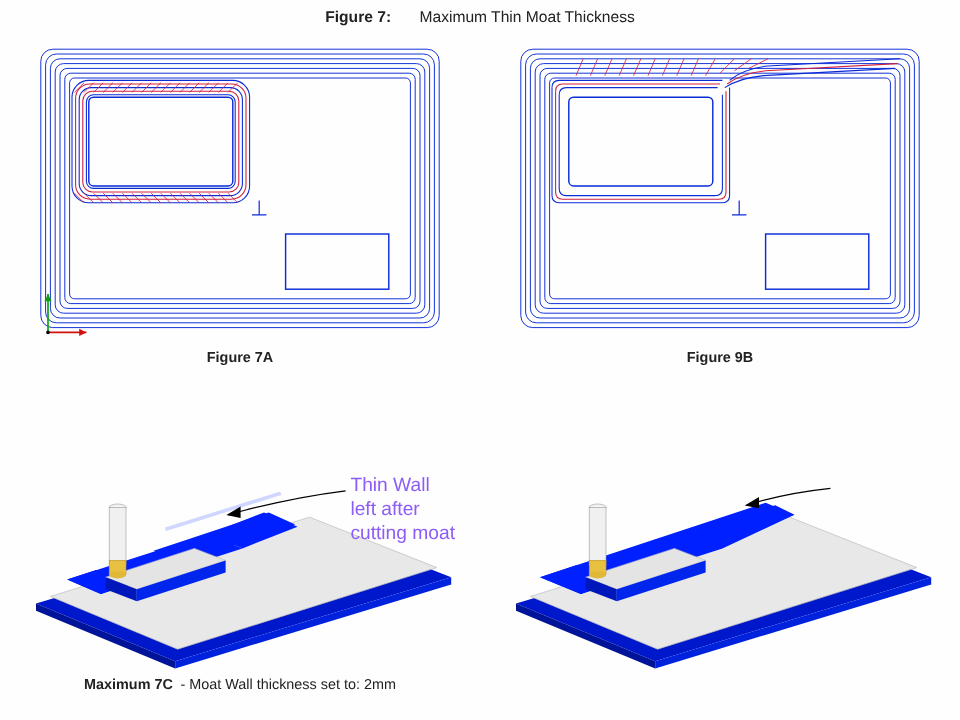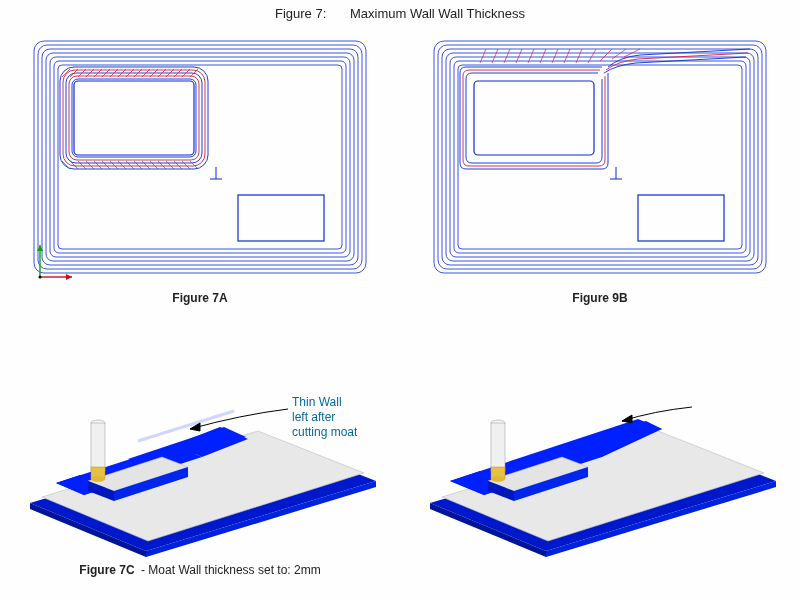--- a/index.html
+++ b/index.html
@@ -1,36 +1,36 @@
 <!DOCTYPE html>
 <html><head>
 <meta charset="utf-8">
 <style>
   html,body{margin:0;padding:0;width:800px;height:600px;background:#fefefe;font-family:"Segoe UI",Arial,sans-serif;font-size:12px;color:#222;}
   .page{width:800px;height:600px;position:relative;}
   .title{text-align:center;padding:6px 0 2px 0;font-size:13px;}
-  .title b{font-weight:400;margin-right:20px;}
+  .title b{font-weight:700;margin-right:20px;}
   .grid{display:flex;flex-wrap:wrap;justify-content:space-around;}
   .cell{width:380px;display:flex;flex-direction:column;align-items:center;}
   .plan{position:relative;width:360px;height:260px;margin-top:4px;}
   .plan svg{position:absolute;inset:0;}
   .figlabel{font-weight:700;font-size:12px;padding:4px 0 6px 0;}
   .caplabel{font-size:12px;padding:4px 0 2px 0;}
   .caplabel b{font-weight:700;margin-right:3px;}
   .iso{position:relative;width:380px;height:248px;}
   .iso svg{position:absolute;inset:0;}
-  .anno{position:absolute;font-size:12px;line-height:1.25;color:#0369a1;}
+  .anno{position:absolute;font-size:16px;line-height:1.25;color:#8b5cf6;}
 </style>
 </head>
 <body>
 <div class="page">
 
 <div class="title">
   <b>Figure 7:</b>
-  <span>Maximum Wall Wall Thickness</span>
+  <span>Maximum Thin Moat Thickness</span>
 </div>
 
 <div class="grid">
 
   <div class="cell">
     <div class="plan">
       <svg viewBox="0 0 360 260">
 
         <g fill="none" stroke="#0a2bd6" stroke-width="0.8">
           <rect x="14" y="14" width="332" height="232" rx="10"></rect>
@@ -194,21 +194,21 @@
         <g stroke="#000" stroke-width="1" fill="none">
           <path d="M278 98 Q230 104 180 118"></path>
           <polygon points="180,118 190,112 190,120" fill="#000"></polygon>
         </g>
       </svg>
       <div class="anno" style="left:282px;top:84px;white-space:pre;">Thin Wall
 left after
 cutting moat</div>
     </div>
     <div class="caplabel">
-      <b>Figure 7C</b><span> - Moat Wall thickness set to: 2mm</span>
+      <b>Maximum 7C</b><span> - Moat Wall thickness set to: 2mm</span>
     </div>
   </div>
 
   <div class="cell">
     <div class="iso">
       <svg viewBox="0 0 380 248">
         <polygon points="20,192 248,124 366,170 136,240" fill="#0018cc"></polygon>
         <polygon points="20,192 136,240 136,246 20,198" fill="#001499"></polygon>
         <polygon points="136,240 366,170 366,176 136,246" fill="#0022dd"></polygon>
         <polygon points="32,186 248,120 354,162 138,230" fill="#e8e8e8" stroke="#bcbcbc" stroke-width="0.6"></polygon>

